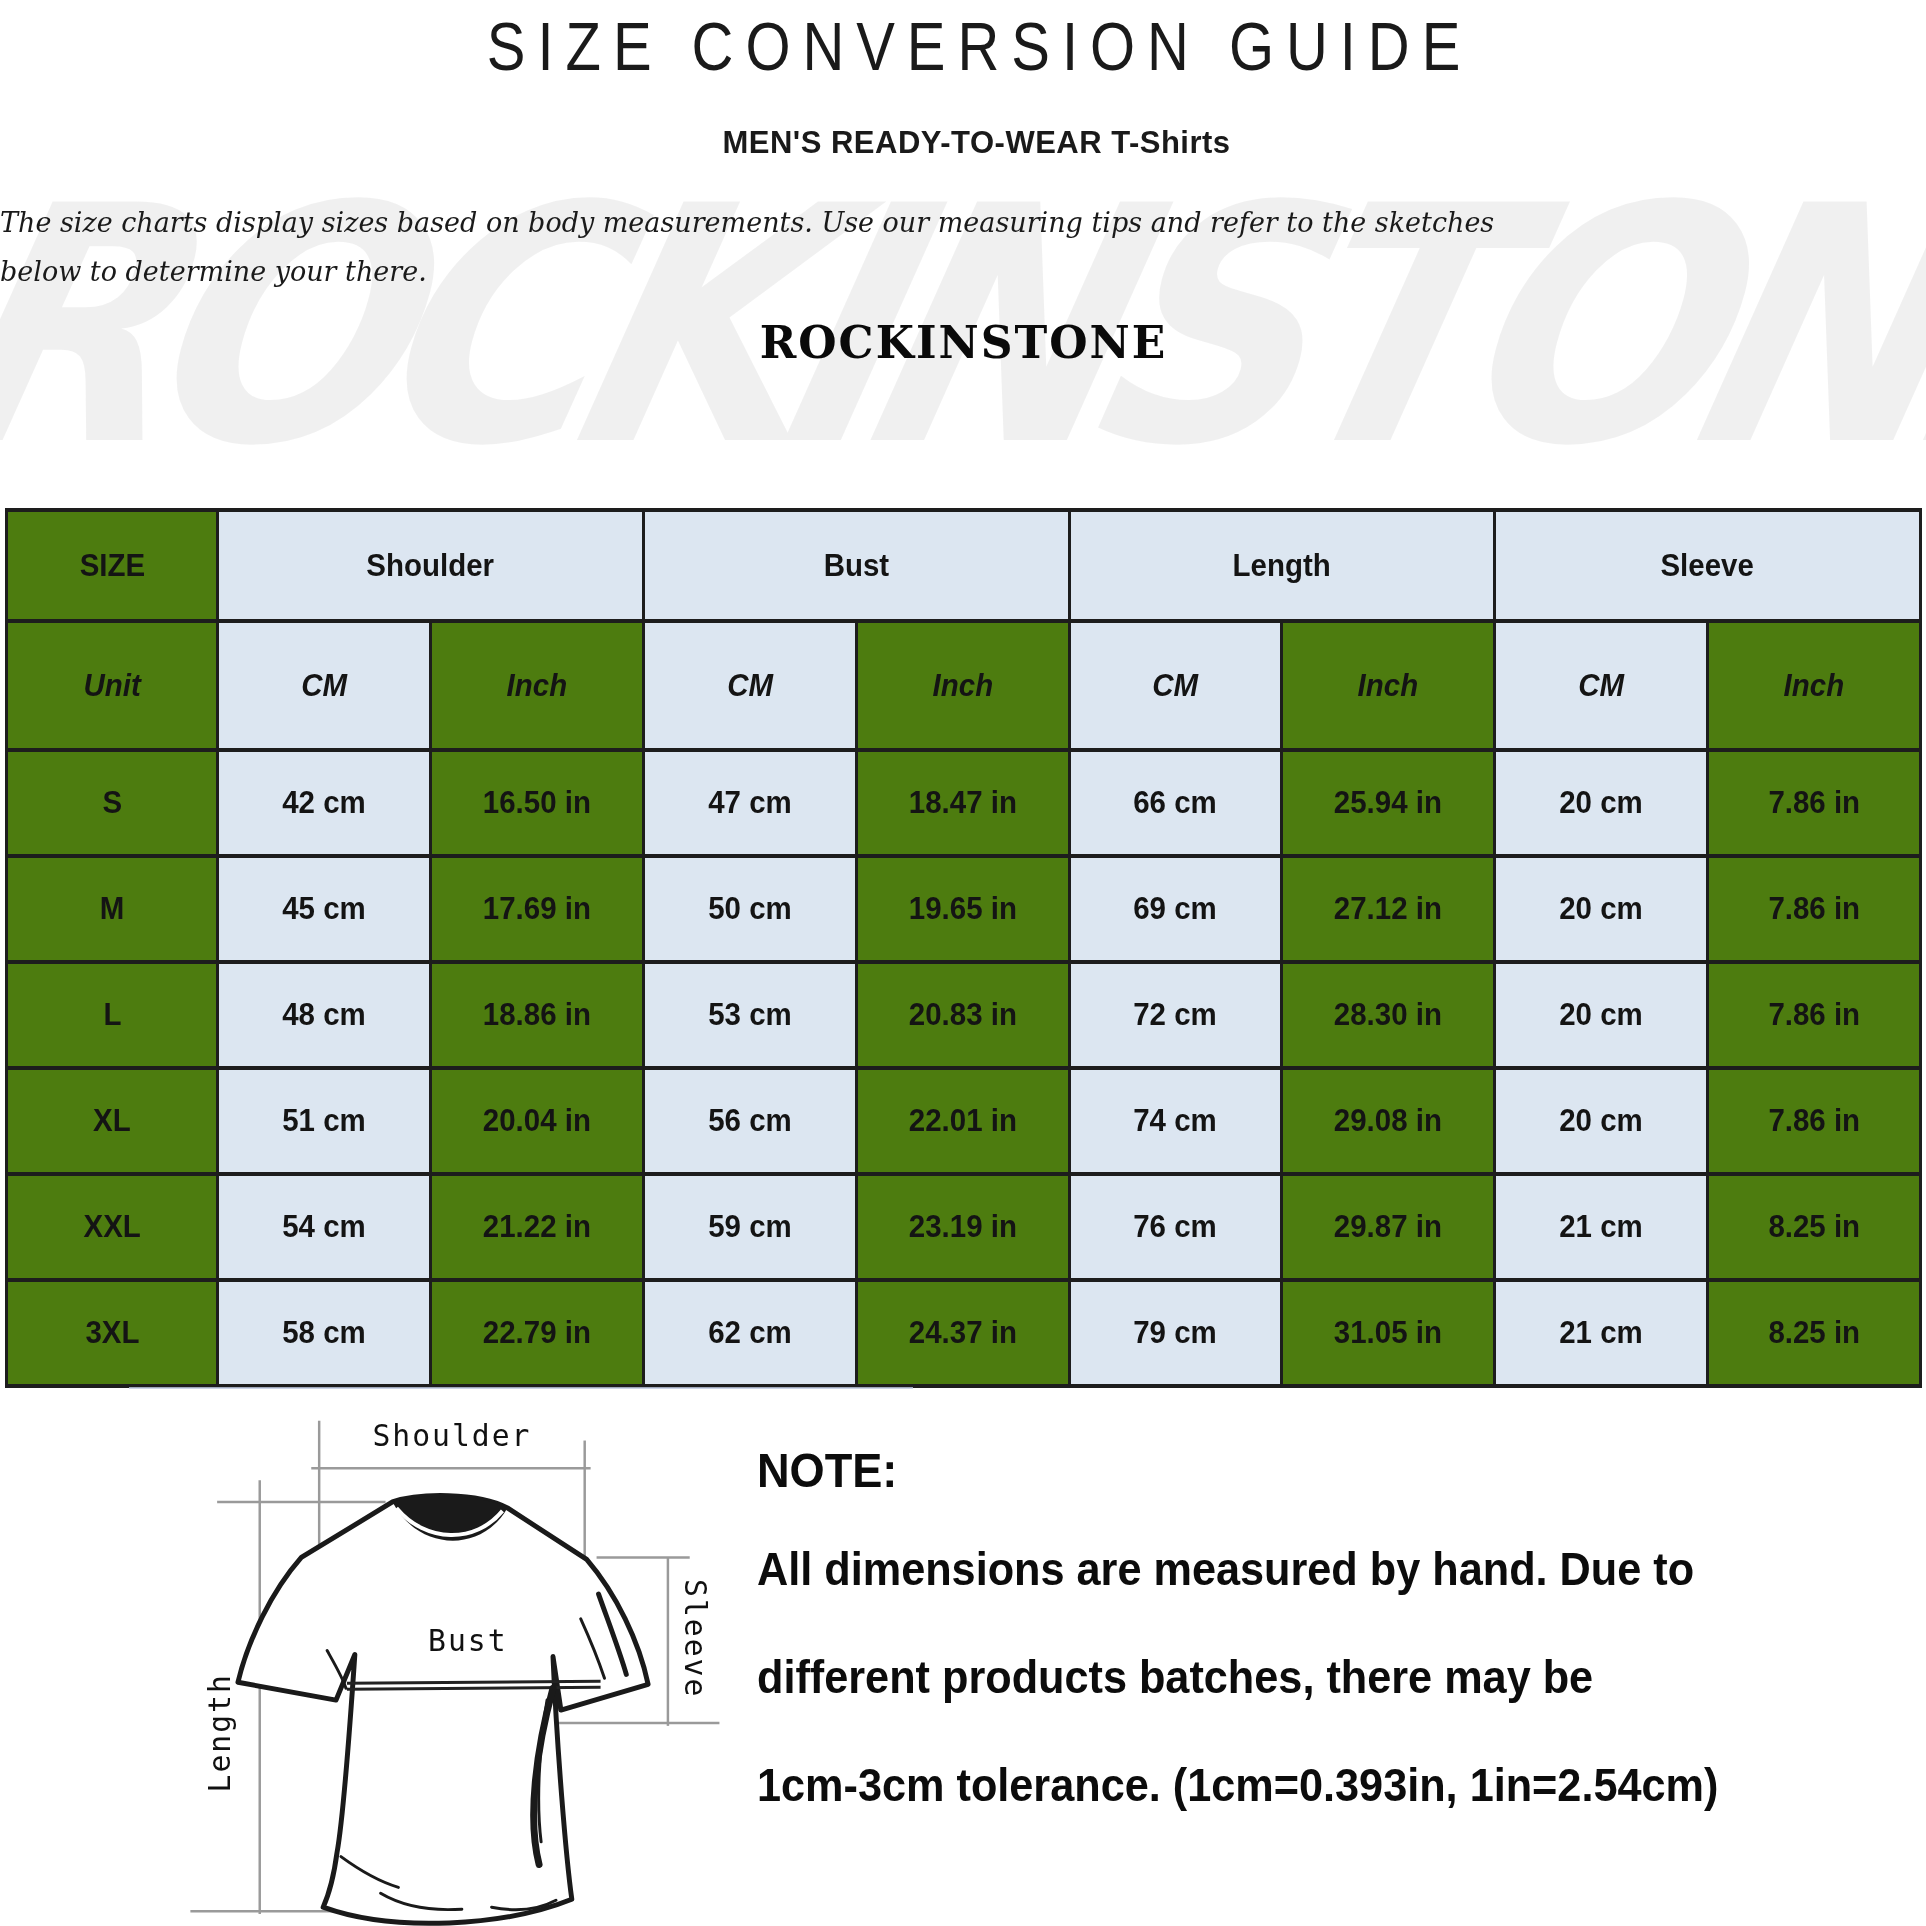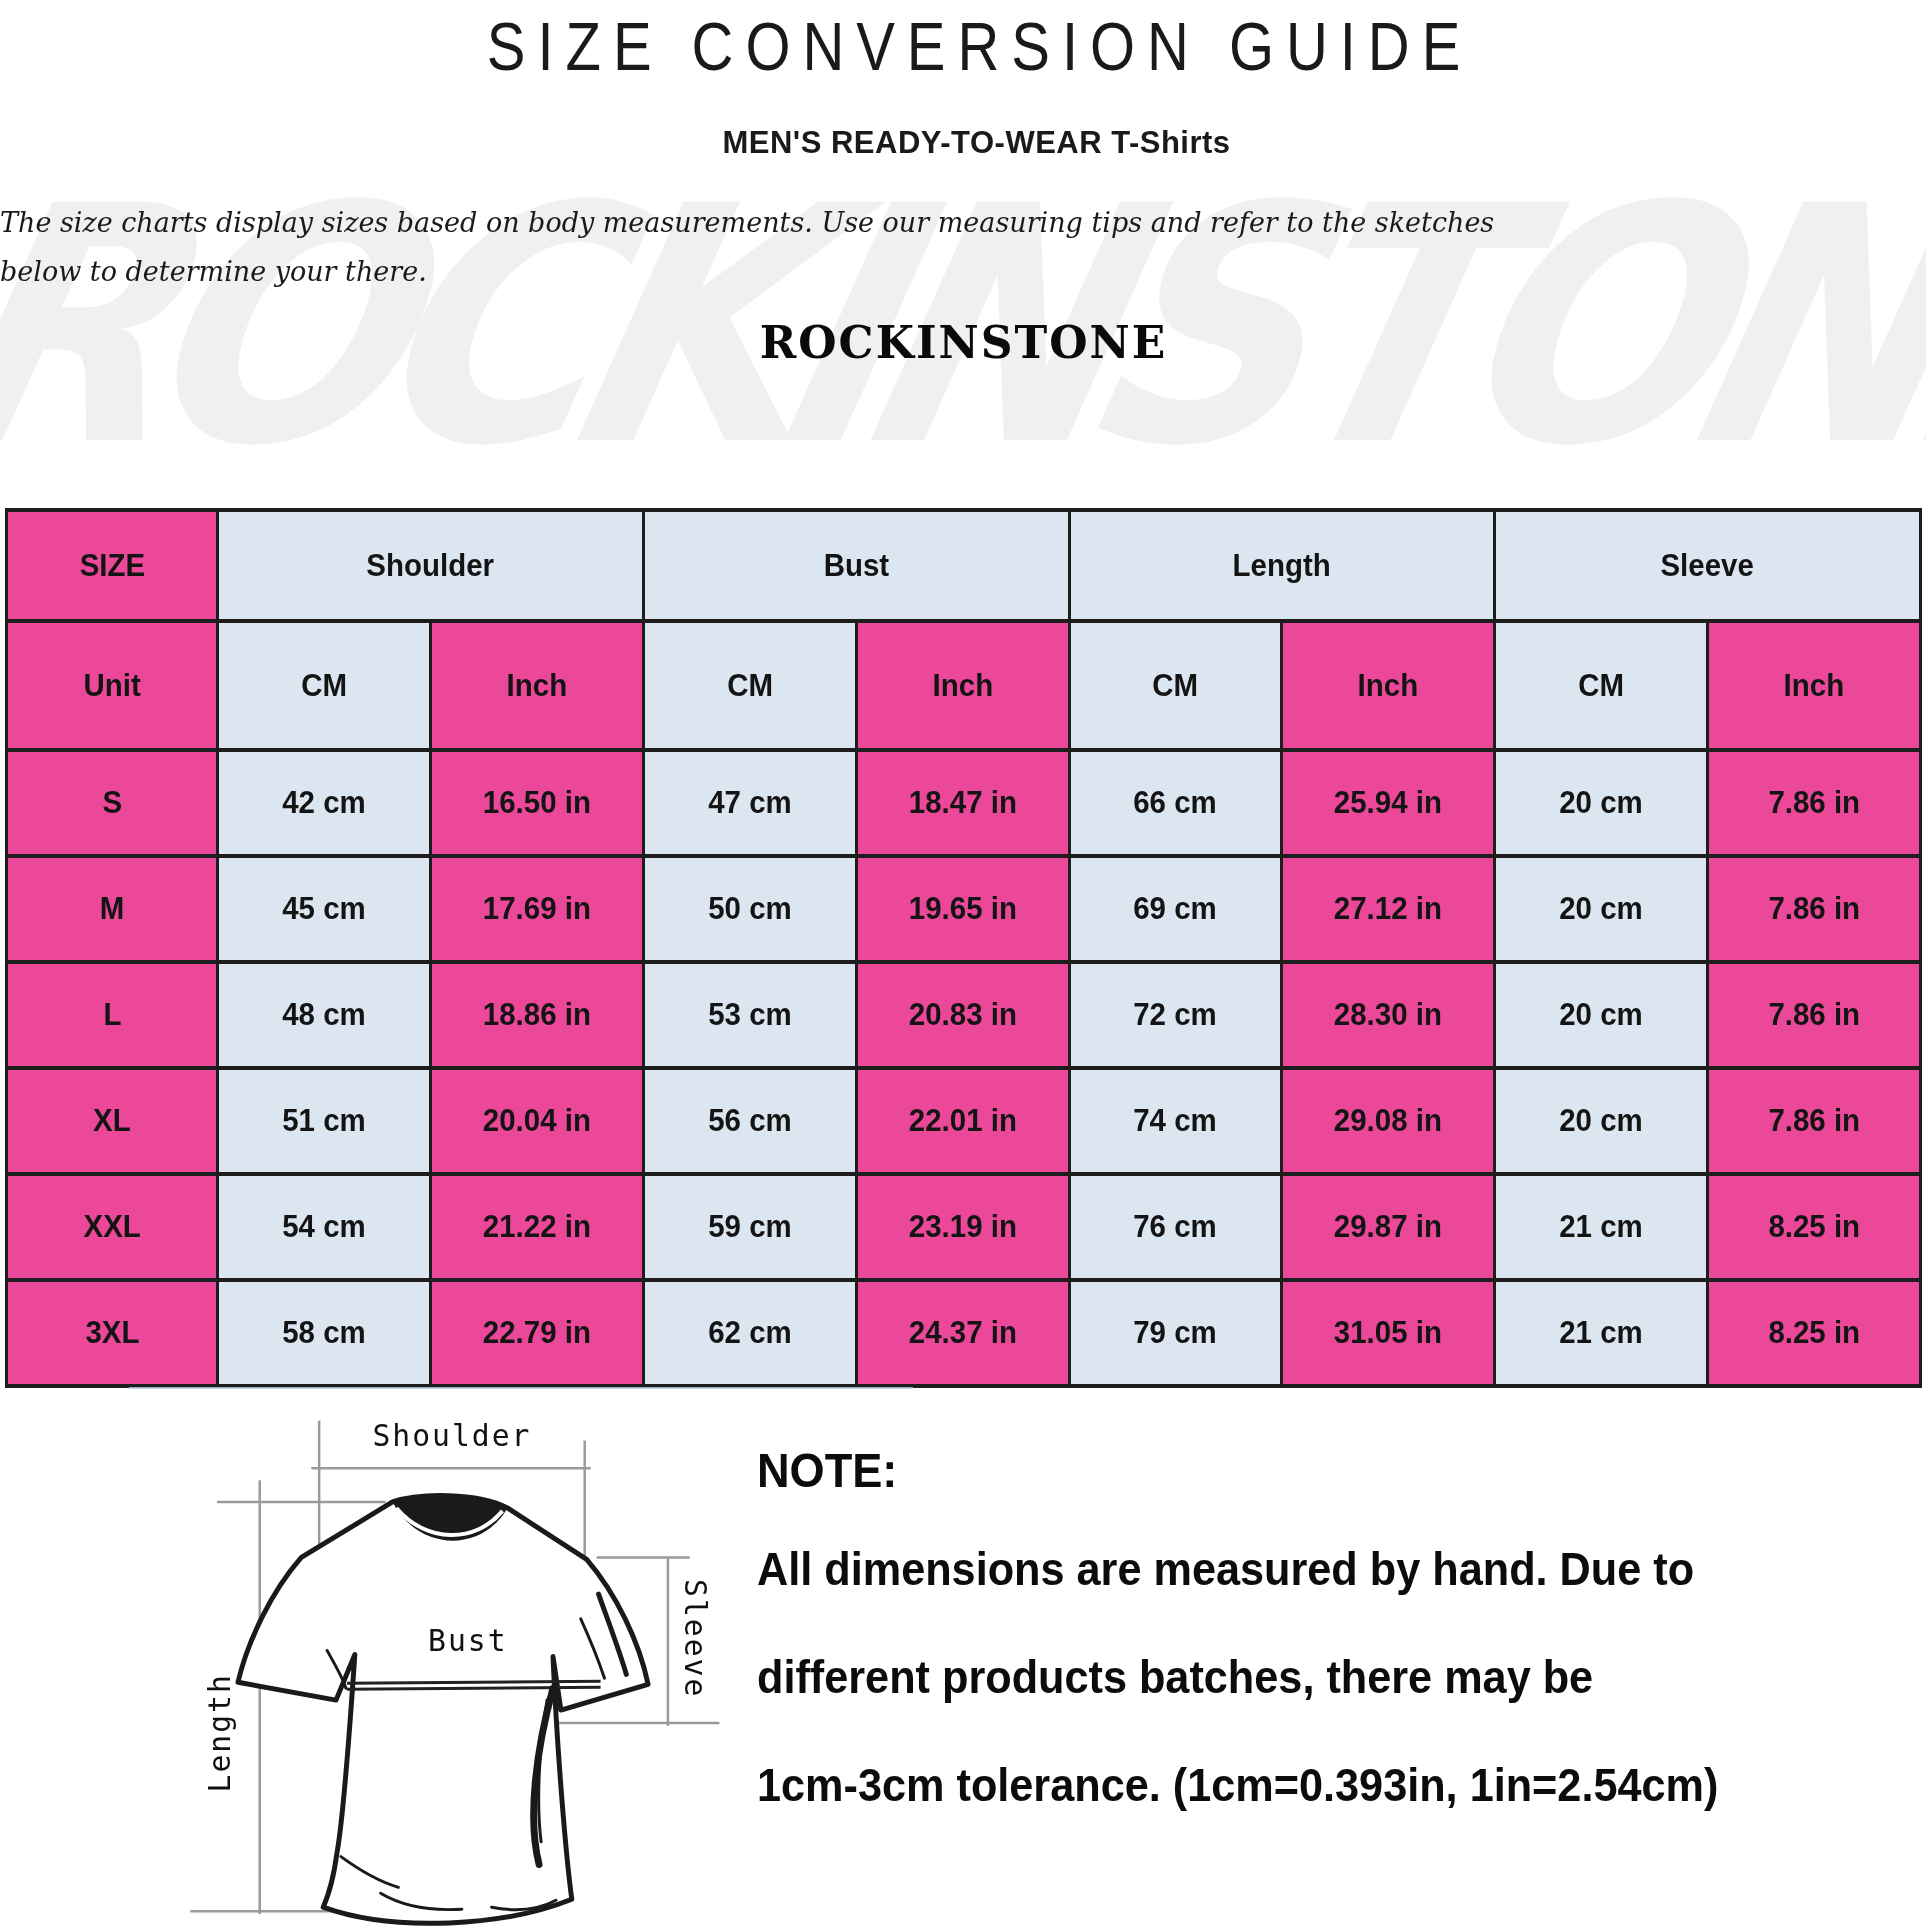--- a/index.html
+++ b/index.html
@@ -21,28 +21,28 @@
             font-size:31px;font-weight:bold;color:#1a1a1a;letter-spacing:0.5px;padding-left:13px;}
   .desc{position:absolute;top:198px;left:0;width:100%;text-align:left;
         font-family:"DejaVu Serif",serif;font-style:italic;font-size:27px;
         line-height:49px;color:#1a1a1a;}
   .brand{position:absolute;top:317px;left:0;width:100%;text-align:center;
          font-family:"DejaVu Serif",serif;font-weight:bold;font-size:44px;
          letter-spacing:2px;color:#0a0a0a;}
 
   
   table.size-table{position:absolute;left:5px;top:508px;width:1917px;
-        border-collapse:collapse;table-layout:fixed;background:#ec4899;}
+        border-collapse:collapse;table-layout:fixed;background:#4d7c0f;}
   table.size-table th,table.size-table td{
         border:3px solid #1d1d1d;border-top-width:4px;border-bottom-width:4px;
         text-align:center;vertical-align:middle;
         font-weight:bold;font-size:31px;color:#141414;padding:0;}
   table.size-table col.c-size{width:211px;}
   tr.r-head{height:111px;}
-  tr.r-unit{height:129px;}
+  tr.r-unit{height:129px;font-style:italic;}
   tbody tr{height:106px;}
   td.blue,th.blue{background:#dce6f1;}
   .cell-inner{display:inline-block;transform:scaleX(.95);}
 
   
   .sketch{position:absolute;left:132px;top:1391px;width:626px;height:535px;}
   .sketch-topline{position:absolute;left:129px;top:1387px;width:784px;height:2px;
                   background:#bfcbe2;opacity:.8;}
   .sketch svg text{font-family:"DejaVu Sans Mono",monospace;font-size:30px;fill:#111;
                    letter-spacing:2px;}

